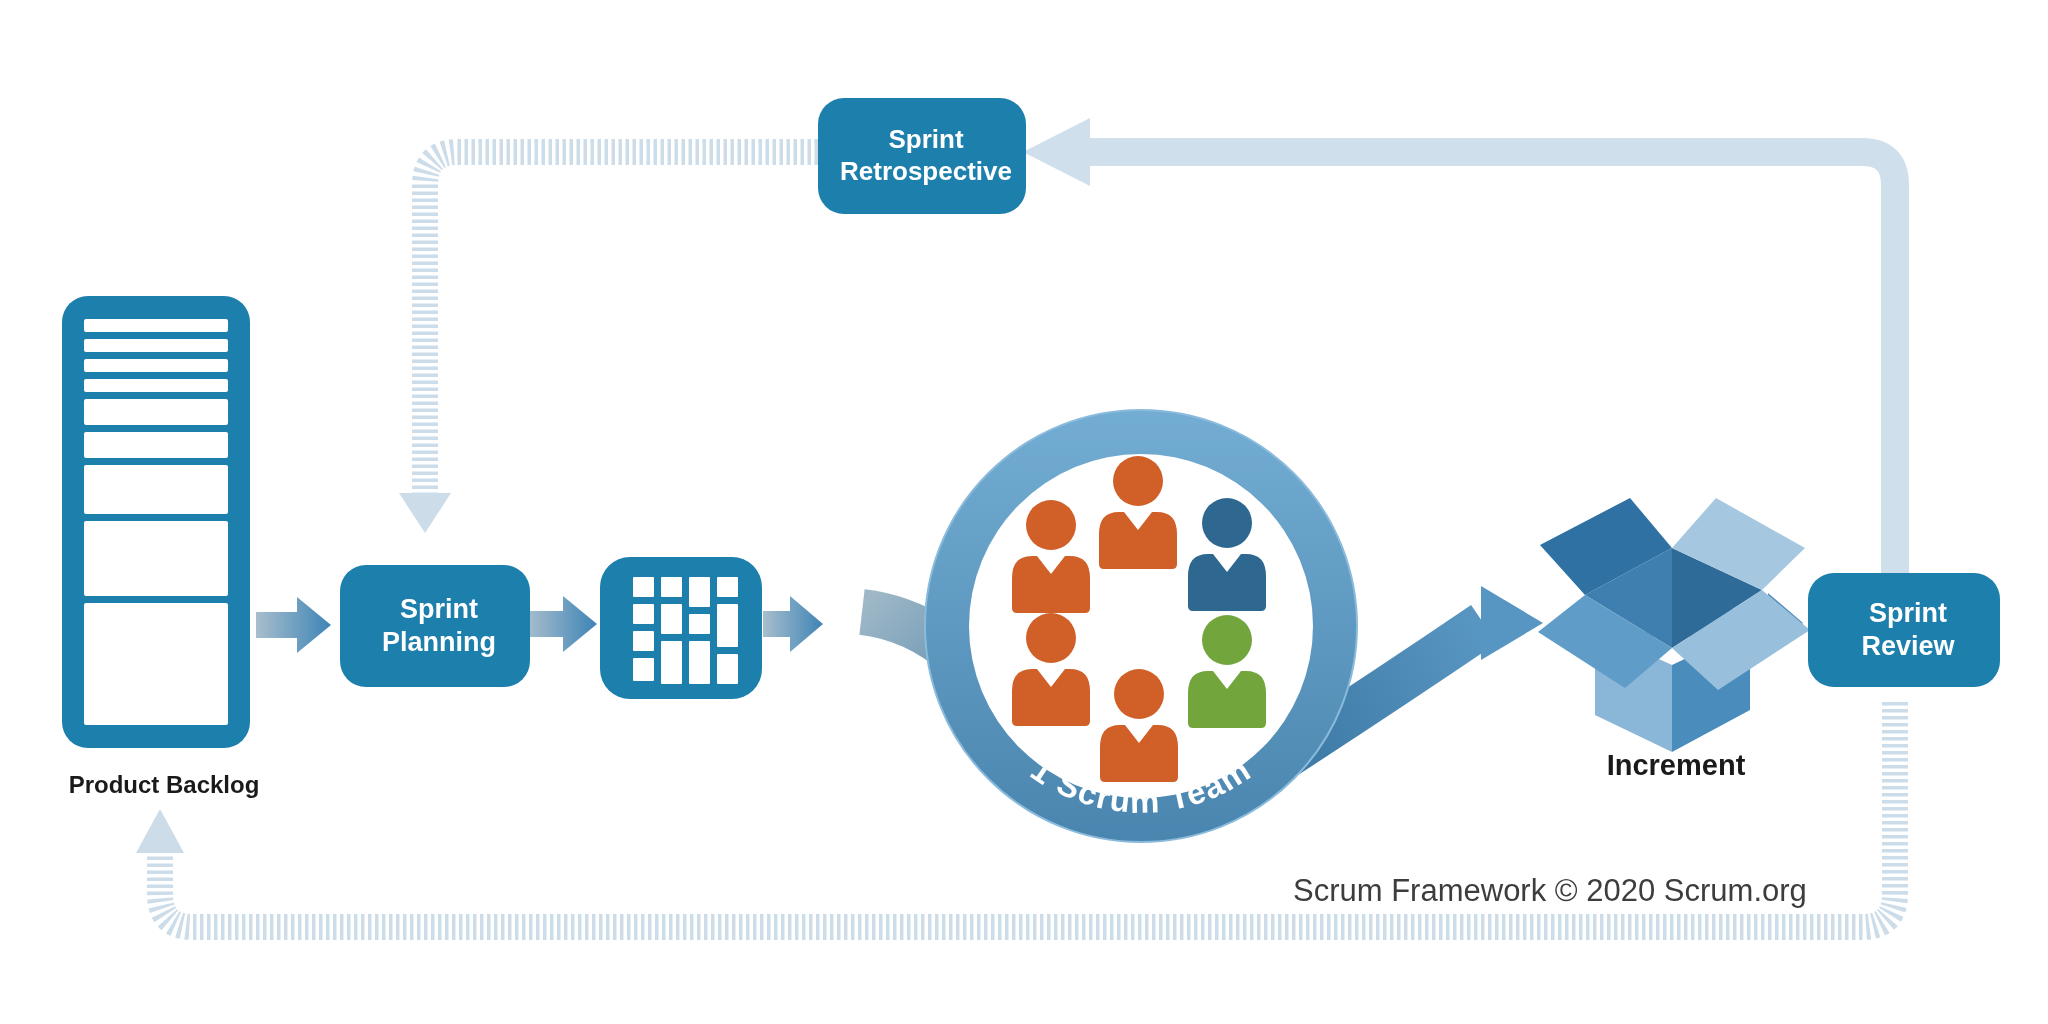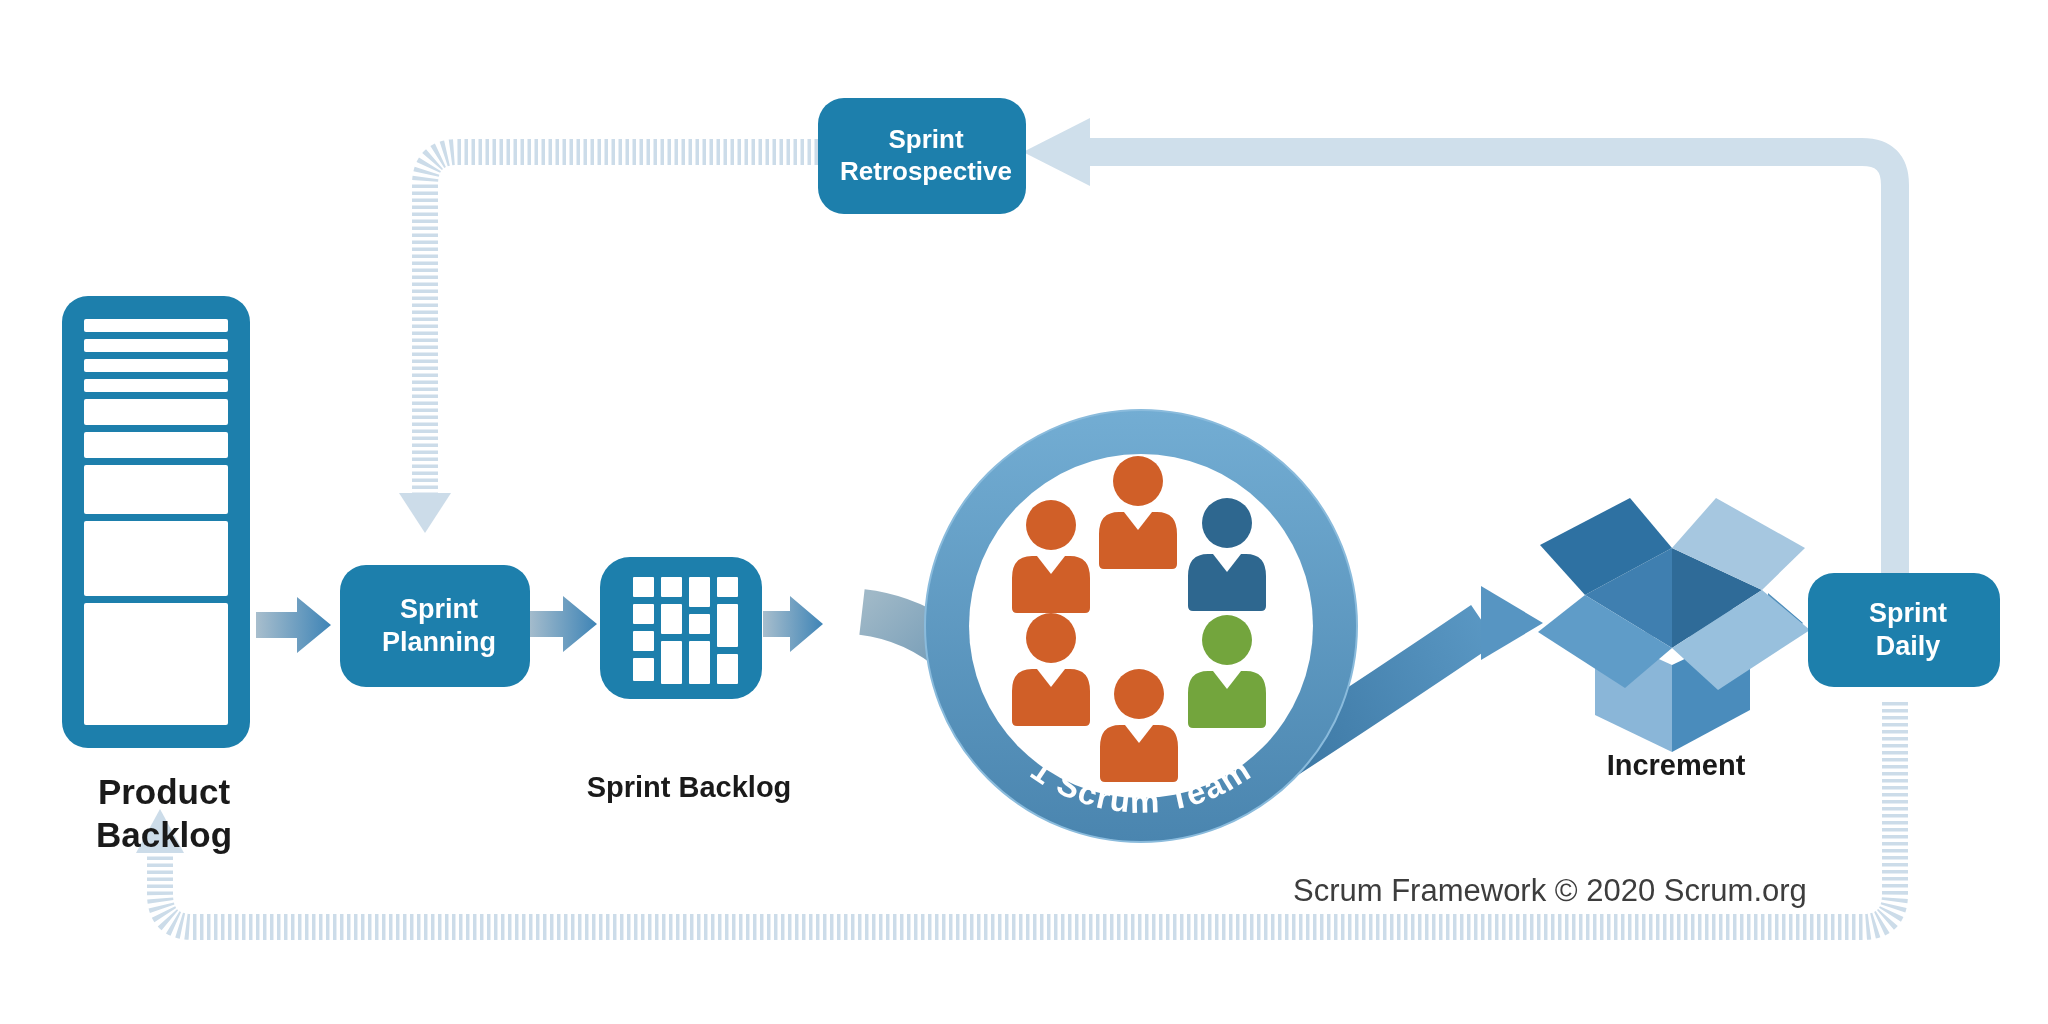--- a/index.html
+++ b/index.html
@@ -155,21 +155,21 @@
     <div class="pb-bar" style="height:13px;"></div>
     <div class="pb-bar" style="height:13px;"></div>
     <div class="pb-bar" style="height:13px;"></div>
     <div class="pb-bar" style="height:13px;"></div>
     <div class="pb-bar" style="height:26px;"></div>
     <div class="pb-bar" style="height:26px;"></div>
     <div class="pb-bar" style="height:49px;"></div>
     <div class="pb-bar" style="height:75px;"></div>
     <div class="pb-bar" style="flex:1;"></div>
   </div>
-  <div class="abs label" style="left:36px;top:770px;width:240px;font-size:35px;">
+  <div class="abs label" style="left:36px;top:770px;width:240px;font-size:24px;">
     <span class="ln">Product</span>
     <span class="ln">Backlog</span>
   </div>
 
   <div class="abs node-box" style="left:340px;top:565px;width:182px;height:122px;font-size:27px;">
     <span class="ln">Sprint</span>
     <span class="ln">Planning</span>
   </div>
 
   <div class="abs sb-box" style="left:600px;top:557px;width:162px;height:142px;">
@@ -190,33 +190,29 @@
         <div class="sb-cell" style="height:20px;"></div>
         <div class="sb-cell" style="height:43px;"></div>
       </div>
       <div class="sb-col">
         <div class="sb-cell" style="height:20px;"></div>
         <div class="sb-cell" style="height:43px;"></div>
         <div class="sb-cell" style="height:30px;"></div>
       </div>
     </div>
   </div>
-  <div class="abs label" style="left:561px;top:770px;width:240px;font-size:29px;">
-    <span class="ln">Sprint</span>
-    <span class="ln">Backlog</span>
-  </div>
 
 
   <div class="abs label" style="left:1548px;top:748px;width:240px;font-size:29px;">
     <span class="ln">Increment</span>
   </div>
 
   <div class="abs node-box" style="left:1808px;top:573px;width:184px;height:114px;font-size:27px;">
     <span class="ln">Sprint</span>
-    <span class="ln">Daily</span>
+    <span class="ln">Review</span>
   </div>
 
   <div class="abs node-box" style="left:818px;top:98px;width:200px;height:116px;font-size:26px;">
     <span class="ln">Sprint</span>
     <span class="ln">Retrospective</span>
   </div>
 
   <div class="abs footer" style="left:1285px;top:873px;width:600px;">Scrum Framework © 2020 Scrum.org</div>
 
 </div>

